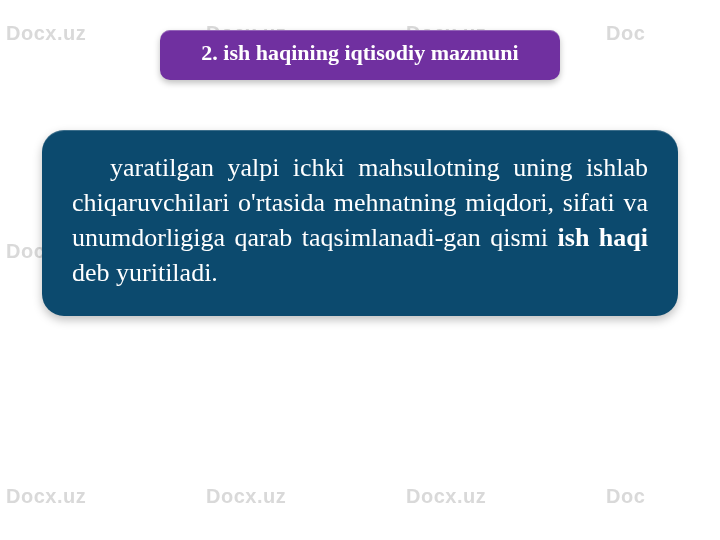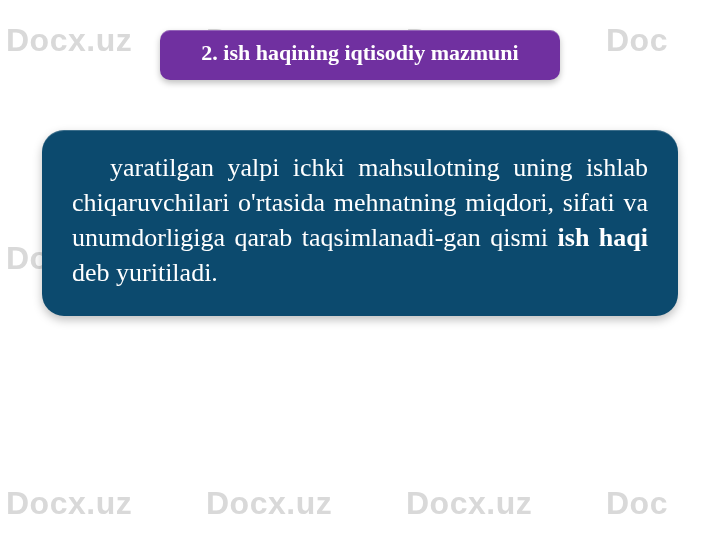--- a/index.html
+++ b/index.html
@@ -13,21 +13,21 @@
     position: absolute;
     inset: 0;
     pointer-events: none;
     z-index: 0;
   }
   .wm {
     position: absolute;
     color: #d9d9d9;
     font-family: Arial, Helvetica, sans-serif;
     font-weight: 600;
-    font-size: 32px;
+    font-size: 20px;
     letter-spacing: 0.5px;
     white-space: nowrap;
     text-align: right;
   }
   .content {
     position: relative;
     z-index: 1;
     width: 100%;
     height: 100%;
     padding: 30px 42px 0 42px;

